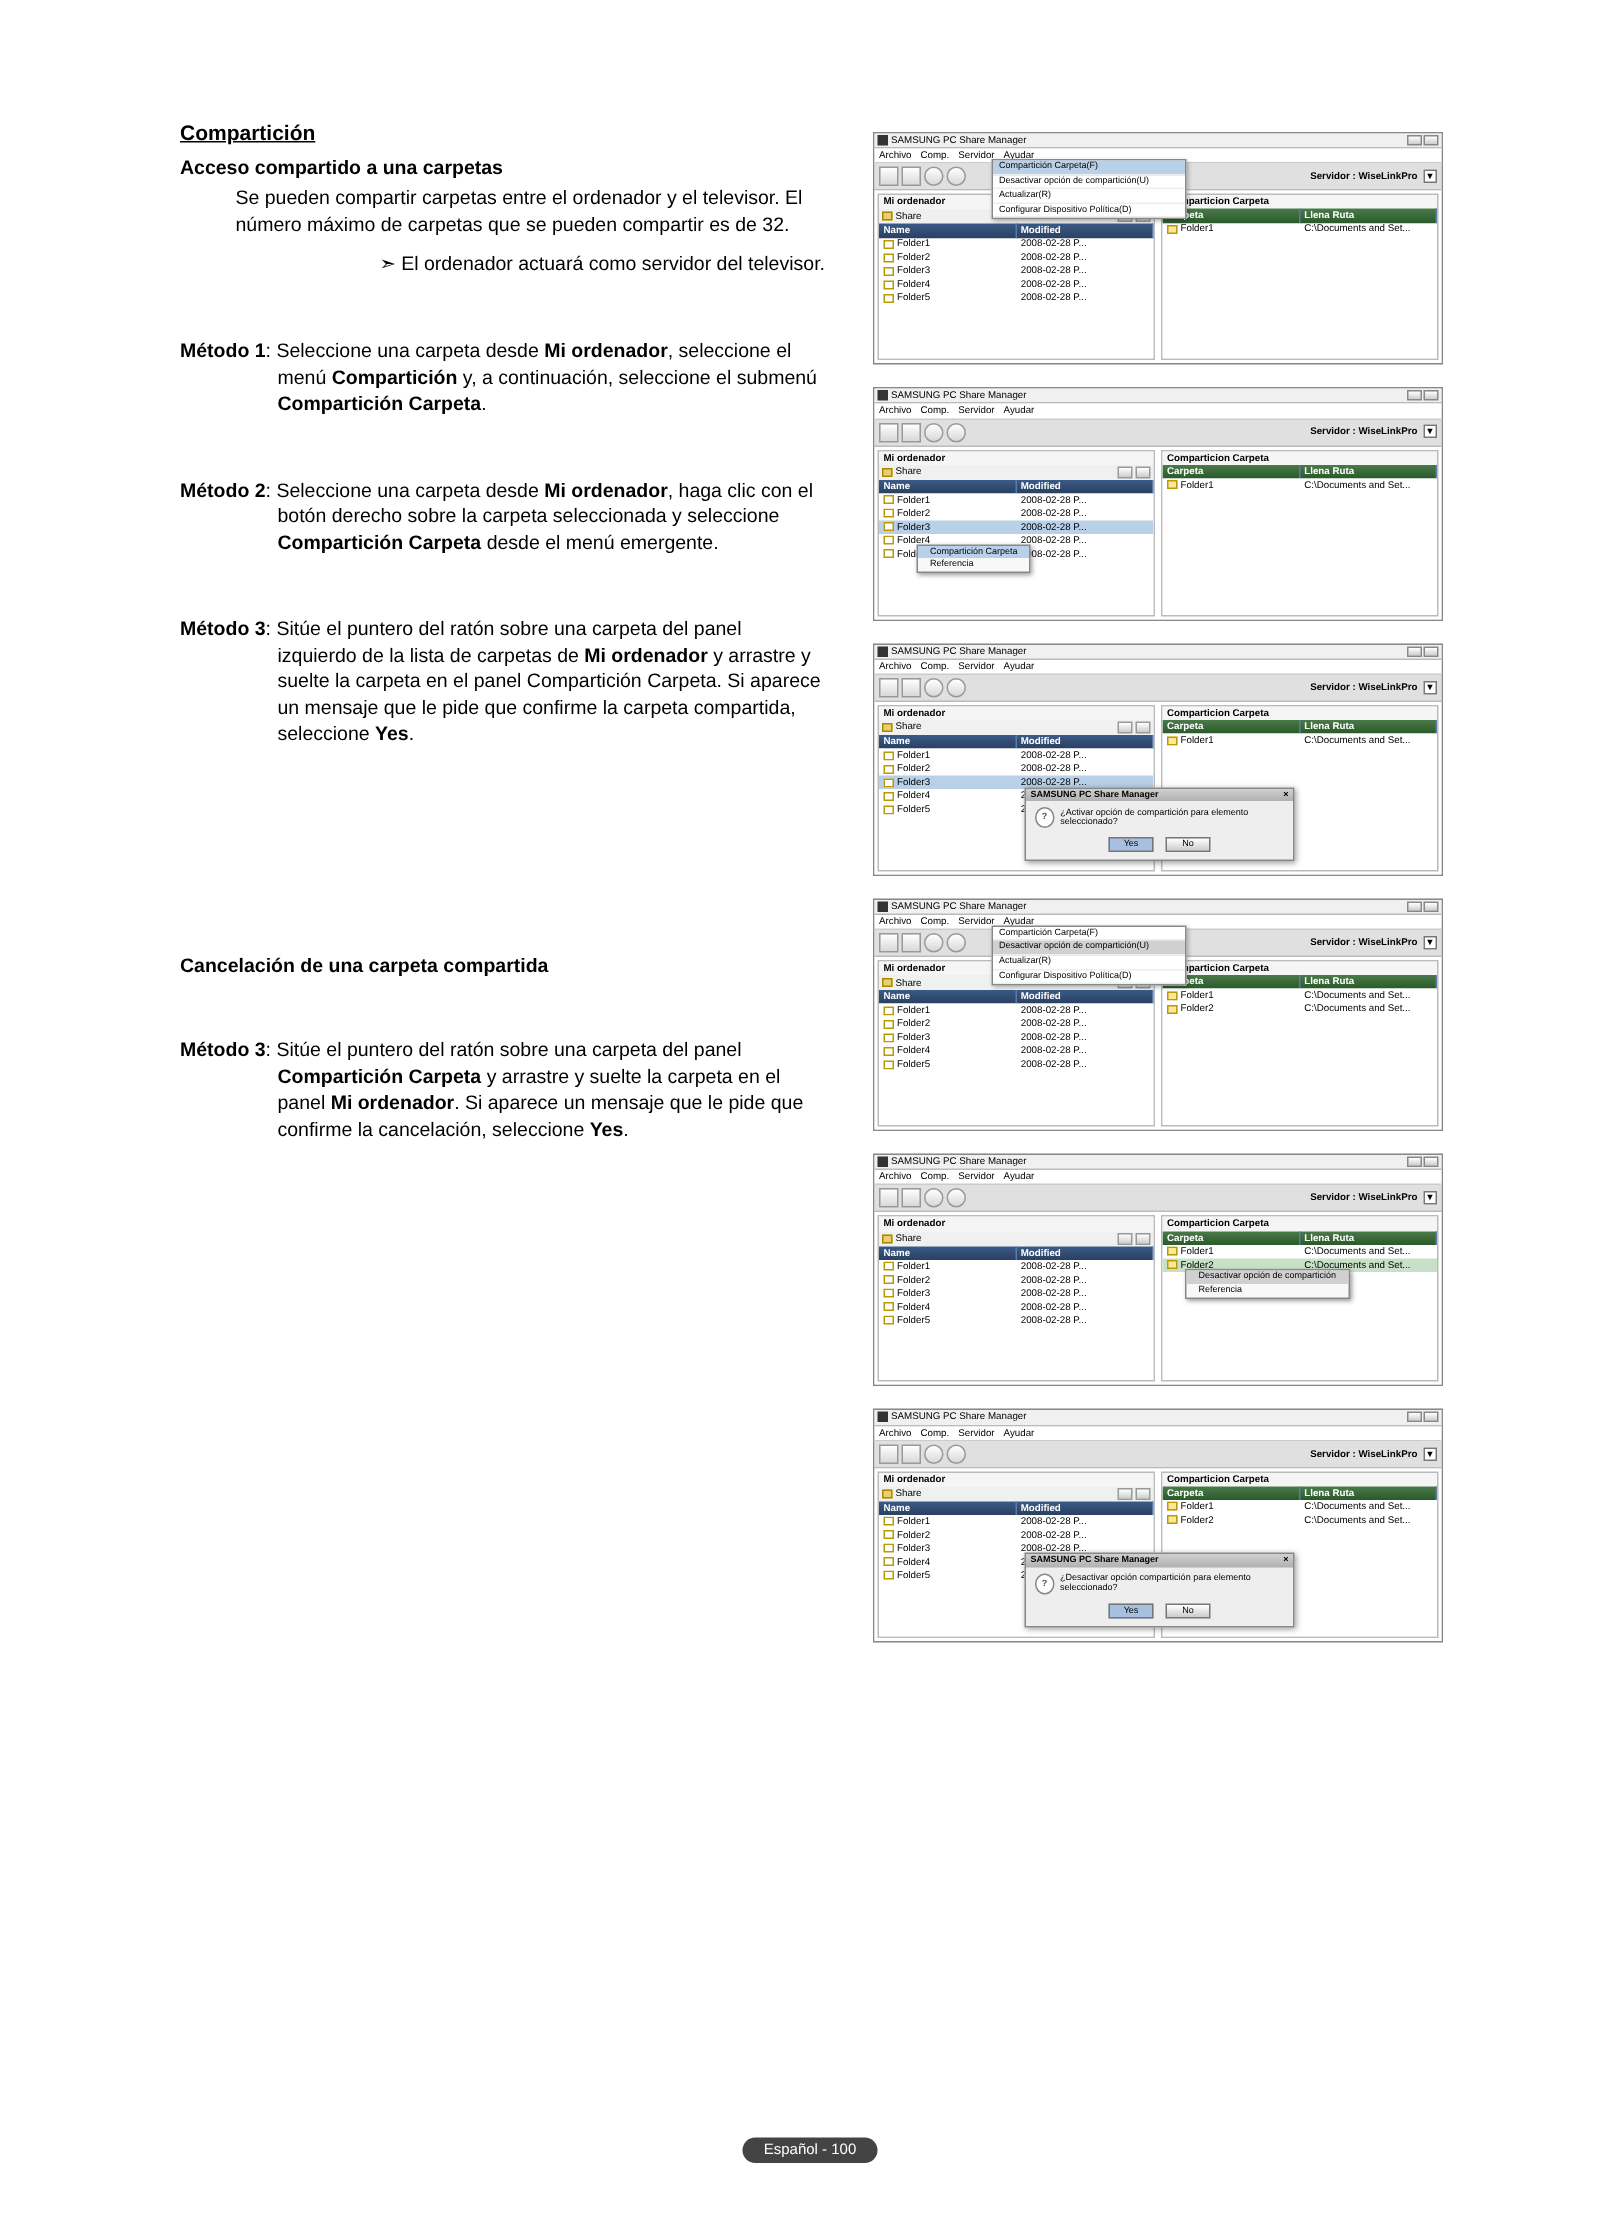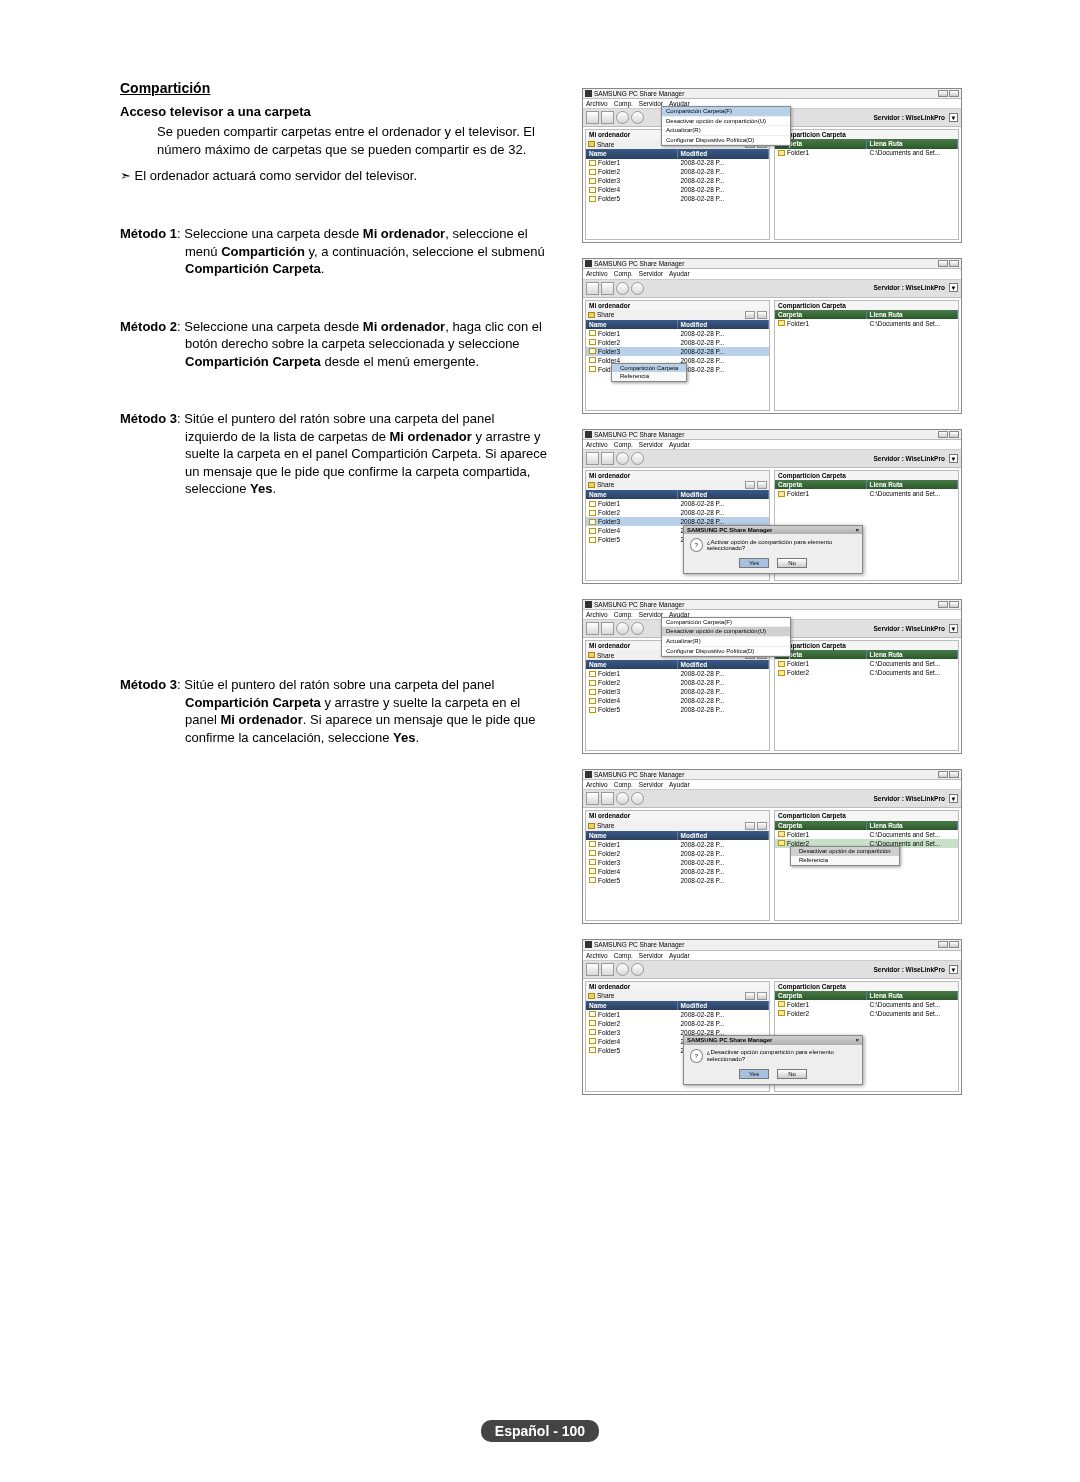--- a/index.html
+++ b/index.html
@@ -40,20 +40,21 @@
     margin-bottom: 4px;
   }
   .para {
     margin-bottom: 10px;
     line-height: 1.35;
     margin-left: 37px;
   }
   .note {
     margin-bottom: 18px;
     line-height: 1.3;
+    text-align: right;
   }
   .note::before {
     content: "➣ ";
   }
   .method {
     margin-bottom: 18px;
     line-height: 1.35;
     padding-left: 65px;
     text-indent: -65px;
     margin-top: 40px;
@@ -239,52 +240,53 @@
     bottom:40px;
     left:0; right:0;
     display:flex;
     justify-content:center;
   }
   .footer-pill {
     background:#444;
     color:#fff;
     padding:3px 14px;
     border-radius:10px;
-    font-size:14px;
-    font-weight:bold;
+    font-size:10px;
+    font-weight:normal;
   }
 </style>
 </head>
 <body>
 
 <div class="page">
   <div class="left-col">
 
     <div class="section-title">Compartición</div>
-    <div class="sub-title">Acceso televisor a una carpeta</div>
+    <div class="sub-title">Acceso compartido a una carpetas</div>
     <div class="para">Se pueden compartir carpetas entre el ordenador y el televisor. El número máximo de carpetas que se pueden compartir es de 32.</div>
     <div class="note">El ordenador actuará como servidor del televisor.</div>
 
     <div class="method">
       <span class="m-label">Método 1</span><span>: Seleccione una carpeta desde <b>Mi ordenador</b>, seleccione el menú <b>Compartición</b> y, a continuación, seleccione el submenú <b>Compartición Carpeta</b>.</span>
     </div>
 
     <div class="method">
       <span class="m-label">Método 2</span><span>: Seleccione una carpeta desde <b>Mi ordenador</b>, haga clic con el botón derecho sobre la carpeta seleccionada y seleccione <b>Compartición Carpeta</b> desde el menú emergente.</span>
     </div>
 
     <div class="method">
       <span class="m-label">Método 3</span><span>: Sitúe el puntero del ratón sobre una carpeta del panel izquierdo de la lista de carpetas de <b>Mi ordenador</b> y arrastre y suelte la carpeta en el panel Compartición Carpeta. Si aparece un mensaje que le pide que confirme la carpeta compartida, seleccione <b>Yes</b>.</span>
     </div>
 
     <div class="gap"></div>
     <div class="gap"></div>
     <div class="gap"></div>
     <div class="gap"></div>
 
+    <div class="sub-title">Cancelación de una carpeta compartida</div>
 
 
 
     <div class="method">
       <span class="m-label">Método 3</span><span>: Sitúe el puntero del ratón sobre una carpeta del panel <b>Compartición Carpeta</b> y arrastre y suelte la carpeta en el panel <b>Mi ordenador</b>. Si aparece un mensaje que le pide que confirme la cancelación, seleccione <b>Yes</b>.</span>
     </div>
 
   </div>
 
   <div class="right-col">

